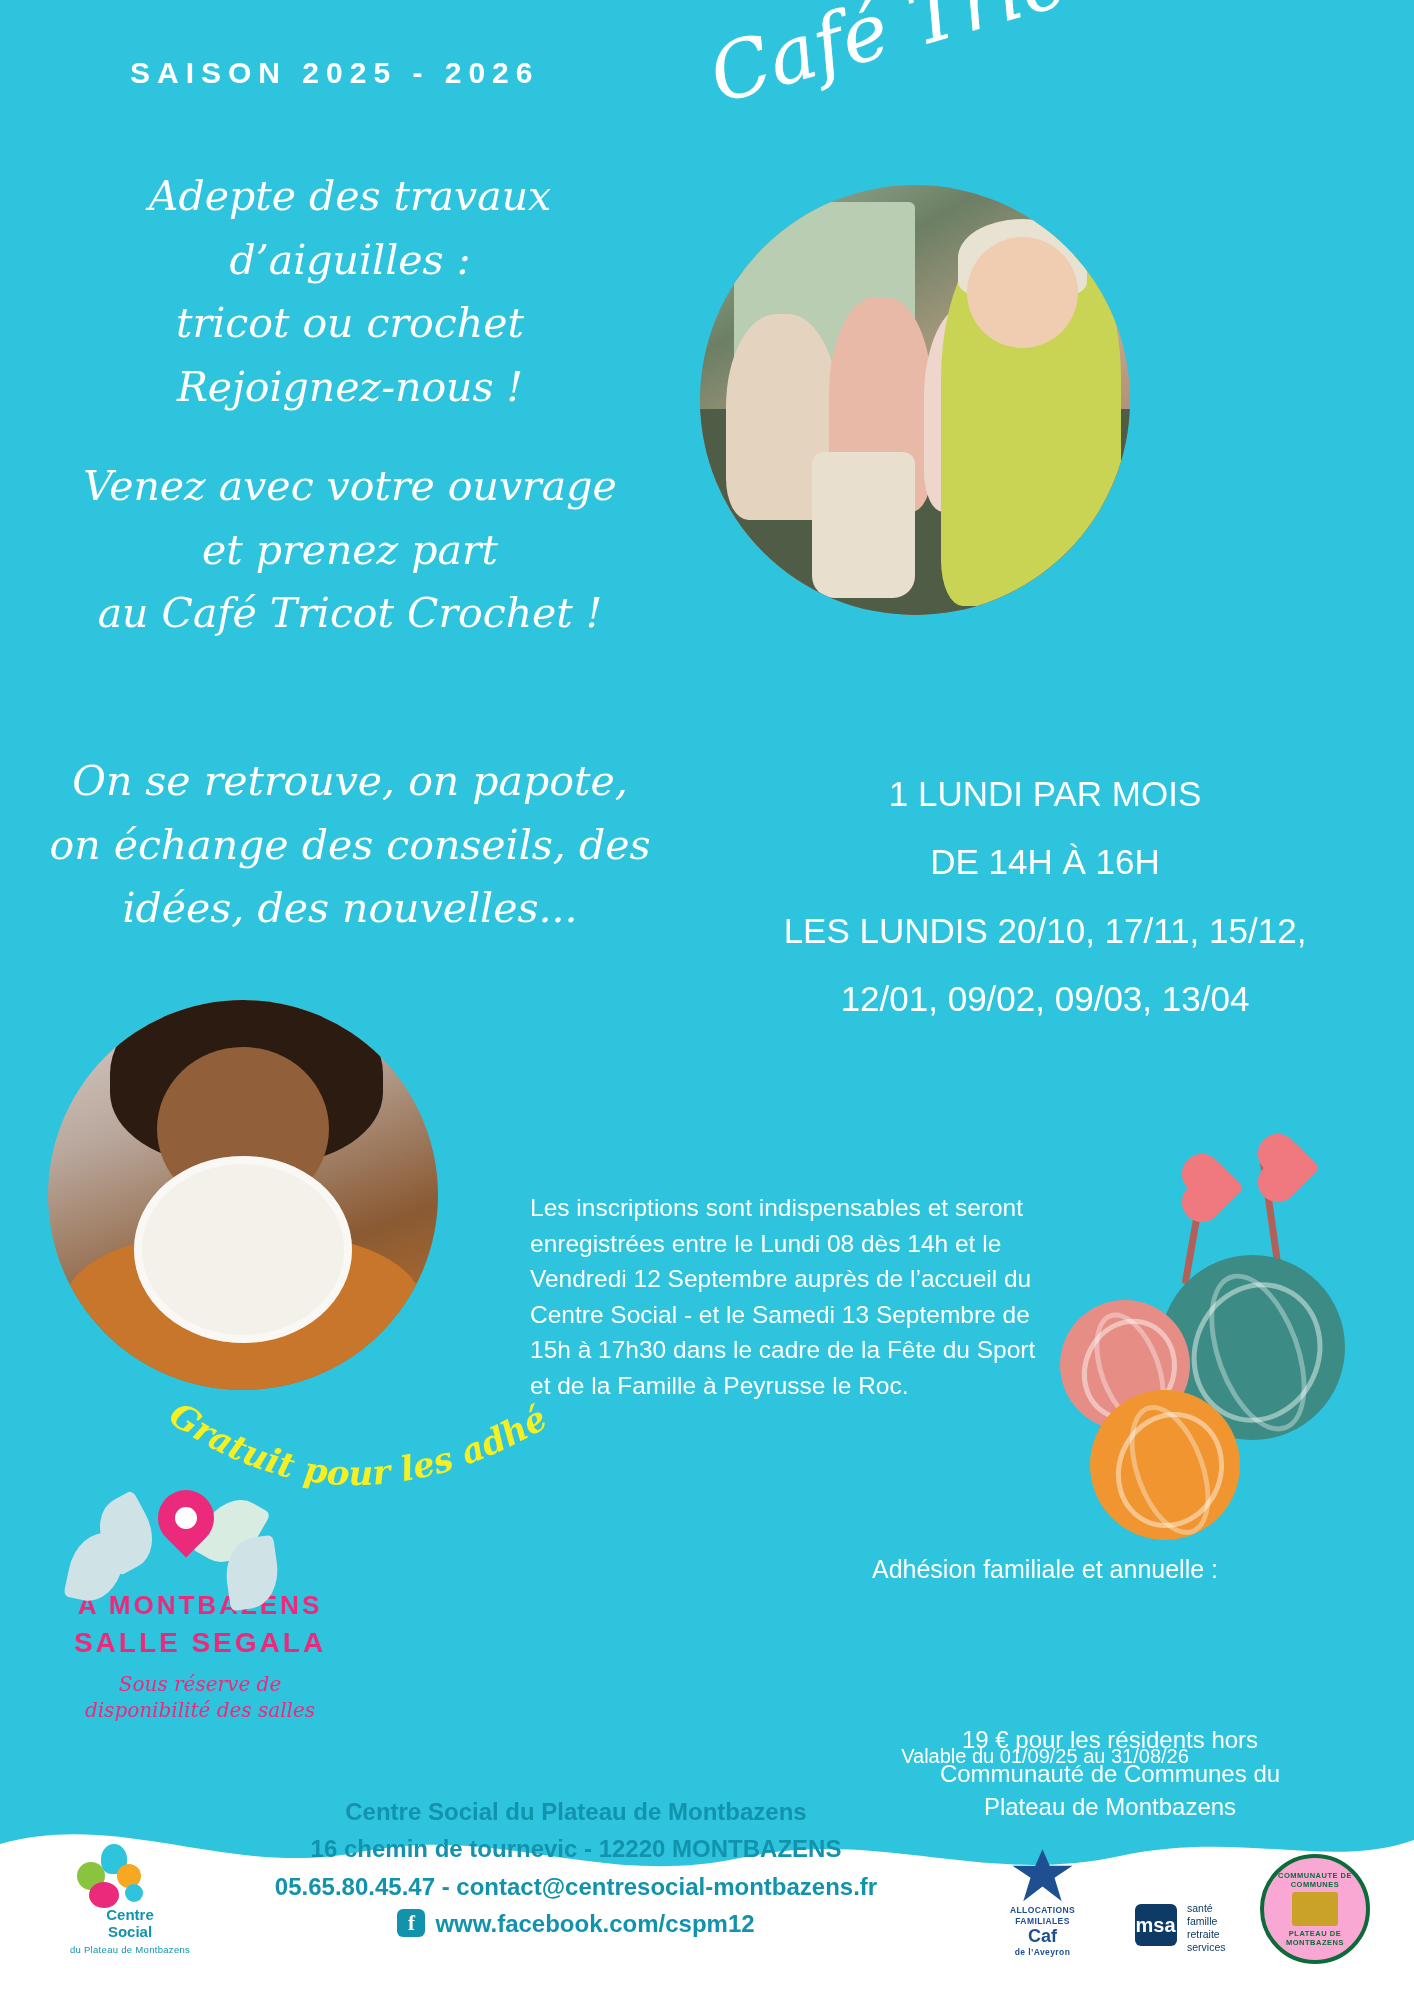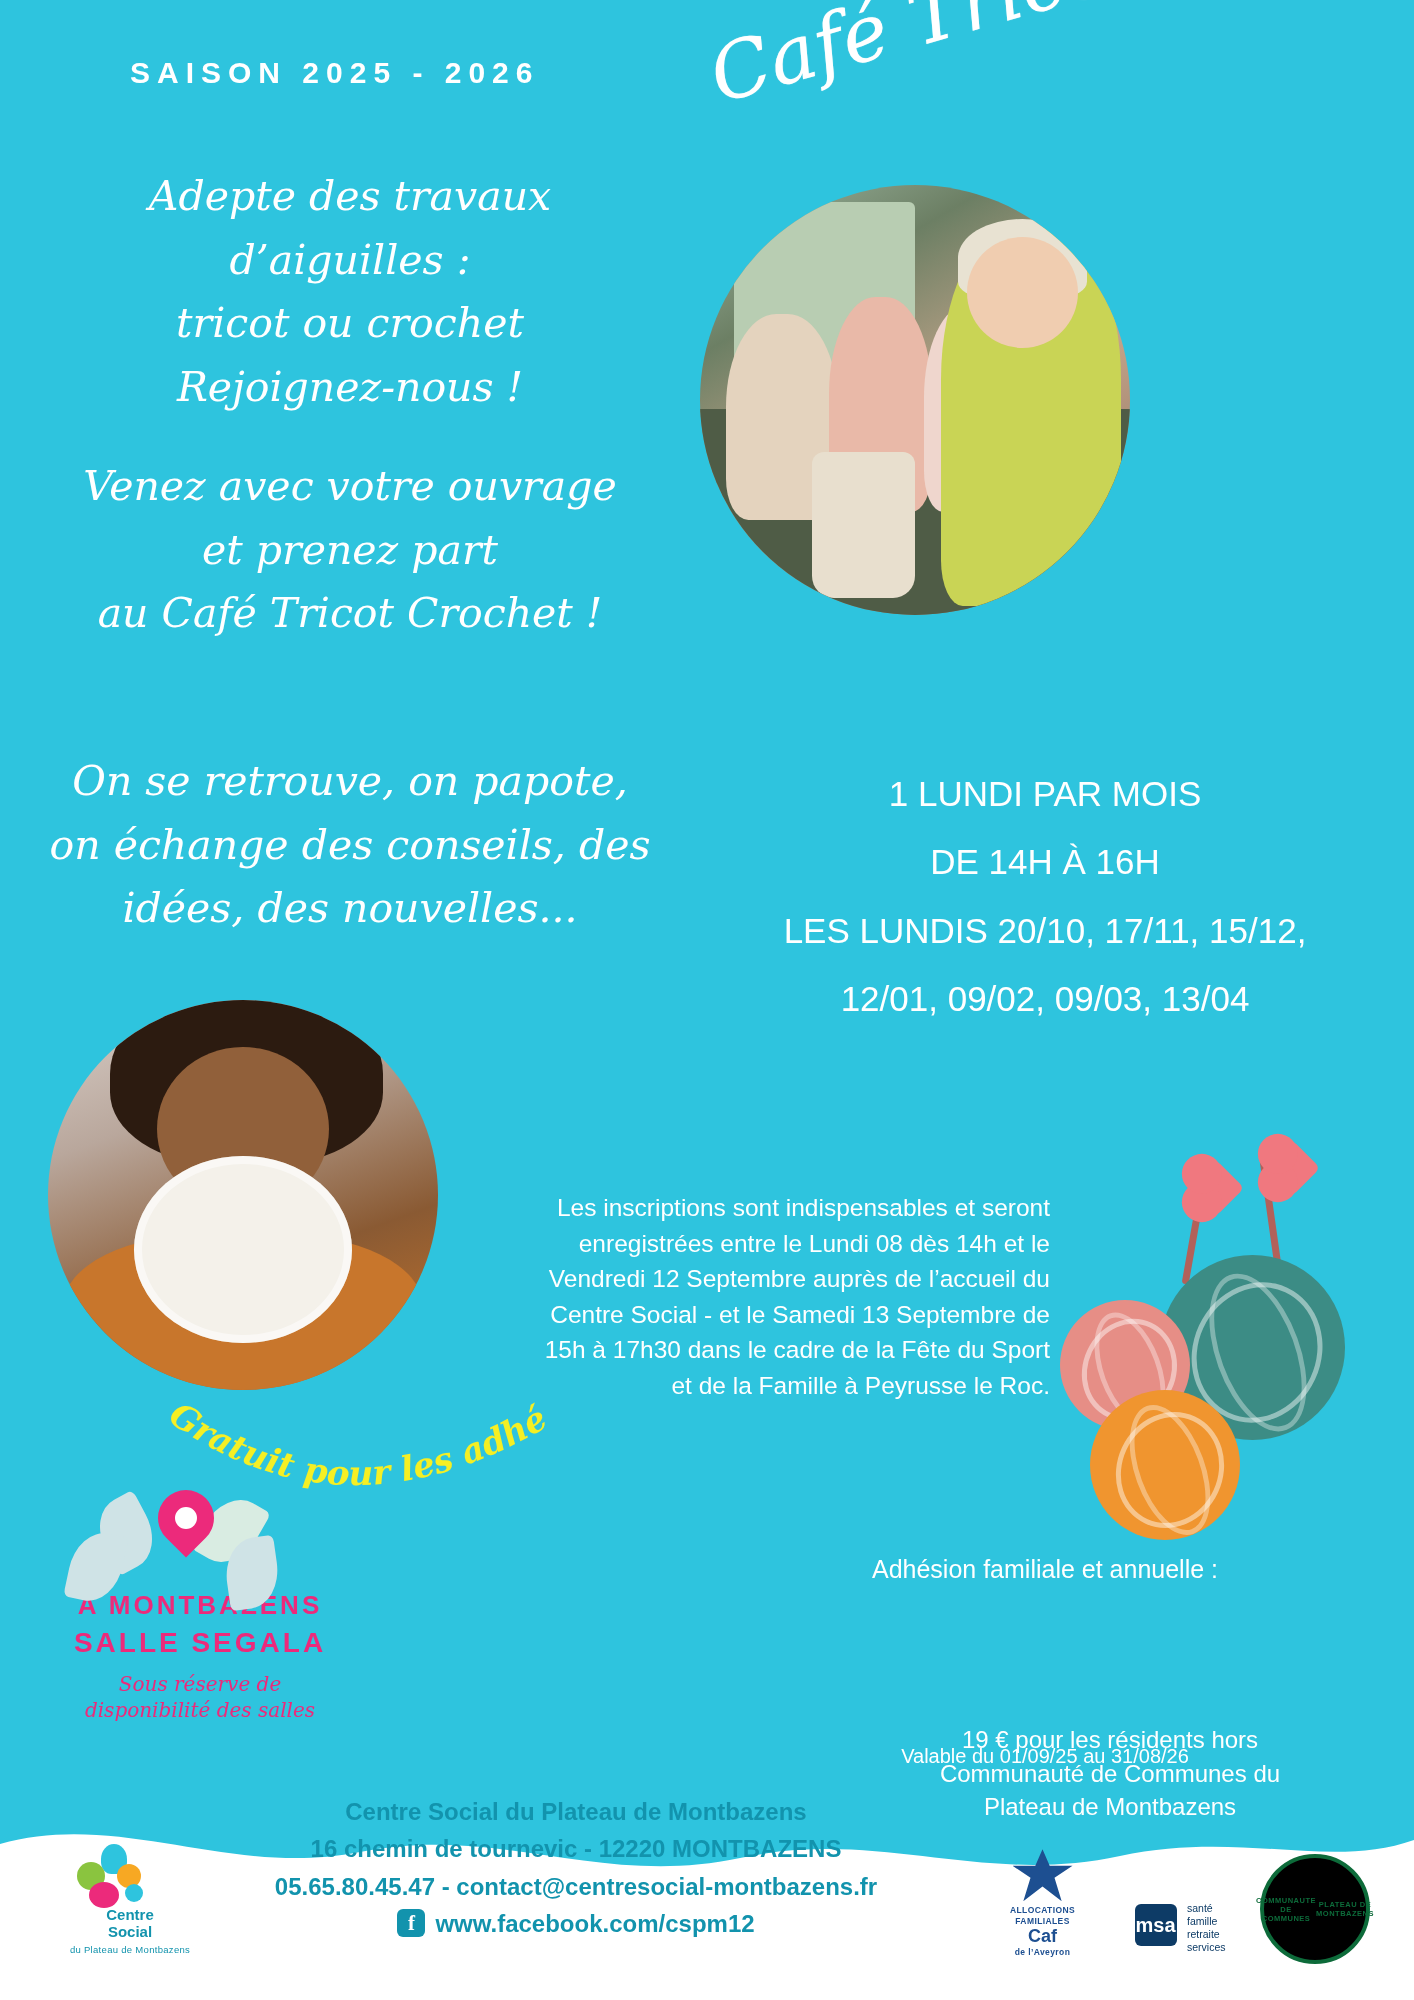--- a/index.html
+++ b/index.html
@@ -99,21 +99,21 @@
   }
 
   
   .registration {
     position: absolute;
     left: 530px; top: 1190px;
     width: 520px;
     color: #ffffff;
     font-size: 24.5px;
     line-height: 1.45;
-    text-align: right;
+    text-align: left;
   }
 
   
   .gratuit {
     position: absolute;
     left: 150px; top: 1385px;
     width: 420px; height: 120px;
     pointer-events: none;
   }
   .gratuit text {
@@ -226,22 +226,22 @@
   #logo-caf { left: 985px; bottom: 42px; width: 115px; text-align:center; }
   #logo-msa { left: 1120px; bottom: 46px; width: 120px; text-align:center; }
   #logo-ccpm { left: 1250px; bottom: 36px; width: 130px; text-align:center; }
   .caf-mark { width:60px; height:52px; margin:0 auto 4px; background:#1d4f91; clip-path: polygon(50% 0%, 62% 32%, 100% 32%, 70% 55%, 82% 100%, 50% 72%, 18% 100%, 30% 55%, 0% 32%, 38% 32%); }
   .caf-txt { color:#1d4f91; font-size:8.5px; font-weight:bold; letter-spacing:.4px; line-height:1.25;}
   .caf-big { color:#1d4f91; font-size:18px; font-weight:bold; }
   .msa-mark { display:inline-block; width:42px; height:42px; background:#0d3b66; color:#fff; border-radius:6px; font-size:20px; font-weight:bold; line-height:42px; }
   .msa-txt { color:#0d3b66; font-size:10.5px; line-height:1.25; text-align:left; display:inline-block; vertical-align:middle; margin-left:6px;}
   .ccpm-circle {
     width:110px; height:110px; border-radius:50%; border:4px solid #0d6b3a;
-    display:flex; align-items:center; justify-content:center; flex-direction:row;
-    background:#000000; margin:0 auto;
+    display:flex; align-items:center; justify-content:center; flex-direction:column;
+    background:#f9a8d4; margin:0 auto;
   }
   .ccpm-top { color:#0d6b3a; font-size:7.5px; font-weight:bold; letter-spacing:.5px;}
   .ccpm-mid { width:46px; height:34px; background:#c9a227; margin:3px 0; border-radius:3px; }
   .ccpm-bot { color:#0d6b3a; font-size:7.5px; font-weight:bold; letter-spacing:.5px;}
 </style>
 </head>
 <body>
 
 <div class="poster">
 

